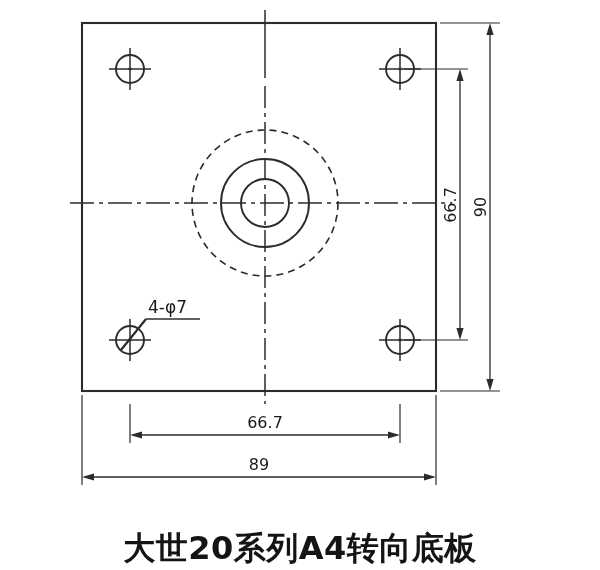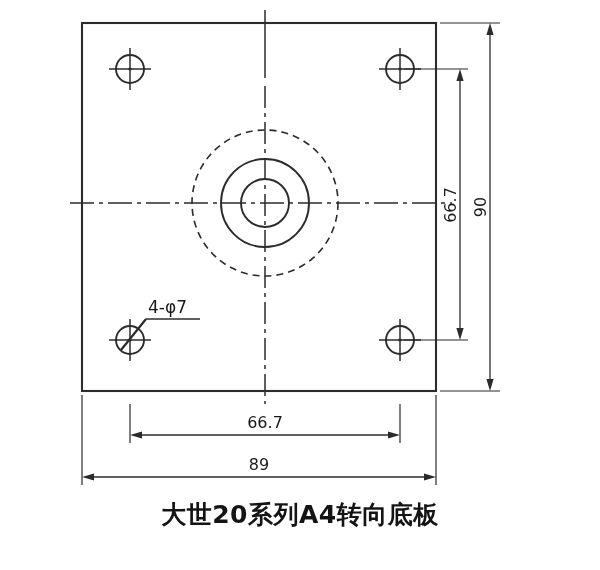--- a/index.html
+++ b/index.html
@@ -22,26 +22,26 @@
     height: 570px;
   }
   svg.tech-drawing {
     display: block;
     width: 600px;
     height: 520px;
   }
   .title-caption {
     position: absolute;
     left: 0;
-    top: 498px;
+    top: 531px;
     width: 600px;
     text-align: center;
     font-family: "DejaVu Sans", "Liberation Sans", sans-serif;
     font-weight: bold;
-    font-size: 25px;
+    font-size: 32px;
     letter-spacing: 0.5px;
     color: #141414;
     line-height: 34px;
   }
   text.dim-text {
     font-family: "DejaVu Sans", "Liberation Sans", sans-serif;
     font-size: 16px;
     fill: #1a1a1a;
   }
   text.note-text {

